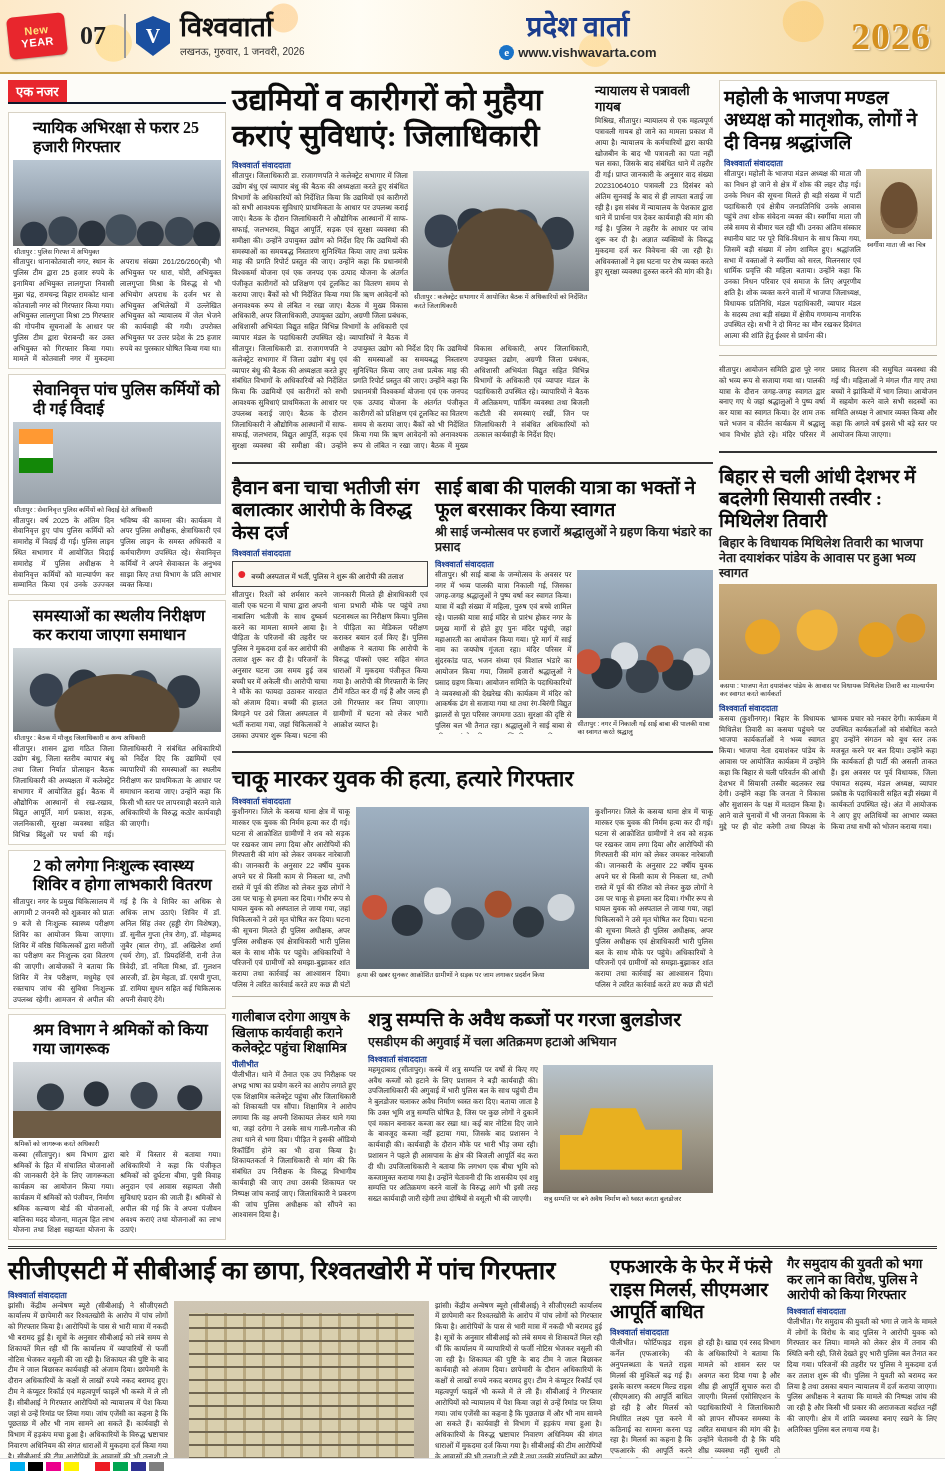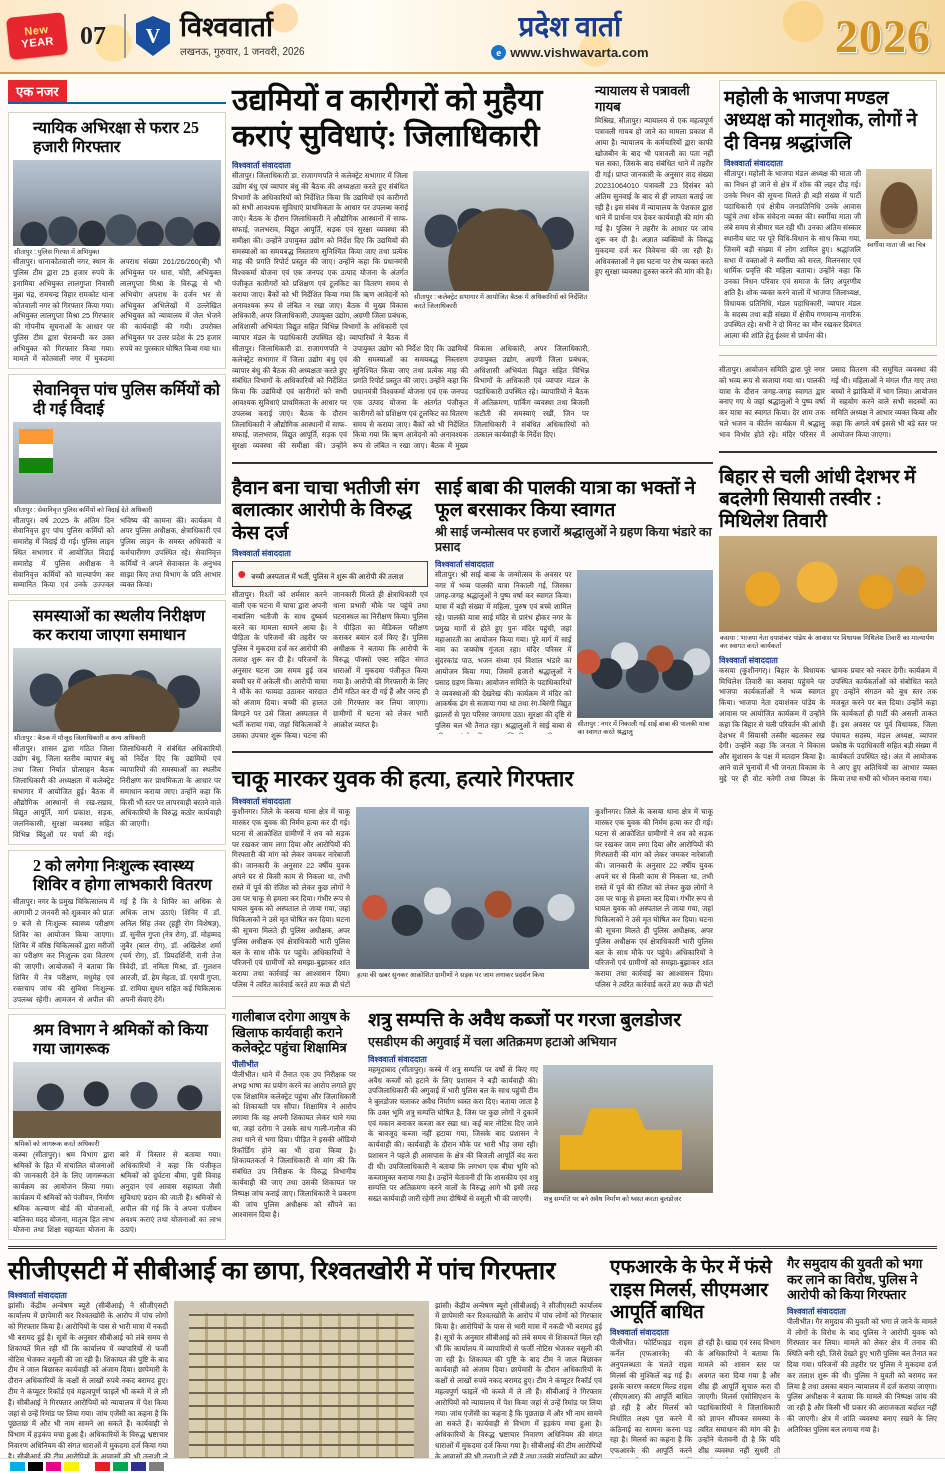--- a/index.html
+++ b/index.html
@@ -89,21 +89,21 @@
     display:flex; align-items:center; justify-content:center; gap:4px;
   }
   .e-dot {
     width:15px;height:15px;border-radius:50%;background:#1a73c8;color:#fff;
     font-size:11px;display:inline-flex;align-items:center;justify-content:center;
     font-family:"Liberation Serif",serif;
   }
   .year-2026 {
     position:relative;
     font-family:"Liberation Serif",serif;
-    font-size:46px; font-weight:bold;
+    font-size:38px; font-weight:bold;
     color:#d4901f;
     letter-spacing:1px;
     text-shadow: 1px 1px 0 #fff, 2px 2px 2px rgba(0,0,0,.25);
     padding-right:6px;
   }
 
   
   .content {
     display: grid;
     grid-template-columns: 218px 1fr 218px;
@@ -111,21 +111,21 @@
     padding: 6px 8px 0 8px;
   }
   .col { display:flex; flex-direction:column; gap:5px; }
 
   .box { border:1px solid #d8d2c4; background:#fff; padding:3px 4px; }
   .hl-label {
     background:#e8262d; color:#fff; font-weight:bold;
     font-size:13px; padding:2px 8px; display:inline-block;
     font-family:"Liberation Serif",serif;
   }
-  .hl-bar { border-bottom:2px solid #0369a1; margin-bottom:3px; }
+  .hl-bar { border-bottom:2px solid #0f172a; margin-bottom:3px; }
 
   h1.lead {
     font-family:"Liberation Serif", serif;
     font-size:30px; line-height:1.2; font-weight:bold;
     margin:2px 0 5px 0; color:#0d0d0d;
   }
   h2.hd {
     font-family:"Liberation Serif", serif;
     font-size:19px; line-height:1.18; font-weight:bold;
     margin:3px 0 3px 0; color:#0d0d0d;
@@ -527,20 +527,21 @@
       <div class="body-text cols2" style="max-height:230px">सीतापुर। आयोजन समिति द्वारा पूरे नगर को भव्य रूप से सजाया गया था। पालकी यात्रा के दौरान जगह-जगह स्वागत द्वार बनाए गए थे जहां श्रद्धालुओं ने पुष्प वर्षा कर यात्रा का स्वागत किया।
 
 देर शाम तक चले भजन व कीर्तन कार्यक्रम में श्रद्धालु भाव विभोर होते रहे। मंदिर परिसर में प्रसाद वितरण की समुचित व्यवस्था की गई थी। महिलाओं ने मंगल गीत गाए तथा बच्चों ने झांकियों में भाग लिया।
 
 आयोजन में सहयोग करने वाले सभी सदस्यों का समिति अध्यक्ष ने आभार व्यक्त किया और कहा कि अगले वर्ष इससे भी बड़े स्तर पर आयोजन किया जाएगा।</div>
 
       <div class="rule-thick"></div>
 
       <div>
         <h2 class="hd">बिहार से चली आंधी देशभर में बदलेगी सियासी तस्वीर : मिथिलेश तिवारी</h2>
+        <h3 class="sub">बिहार के विधायक मिथिलेश तिवारी का भाजपा नेता दयाशंकर पांडेय के आवास पर हुआ भव्य स्वागत</h3>
         <div class="photo ph-garland" style="height:96px"></div>
         <div class="cap">कसया : भाजपा नेता दयाशंकर पांडेय के आवास पर विधायक मिथिलेश तिवारी का माल्यार्पण कर स्वागत करते कार्यकर्ता</div>
         <div class="byline">विश्ववार्ता संवाददाता</div>
         <div class="body-text cols2" style="max-height:290px">कसया (कुशीनगर)। बिहार के विधायक मिथिलेश तिवारी का कसया पहुंचने पर भाजपा कार्यकर्ताओं ने भव्य स्वागत किया। भाजपा नेता दयाशंकर पांडेय के आवास पर आयोजित कार्यक्रम में उन्होंने कहा कि बिहार से चली परिवर्तन की आंधी देशभर में सियासी तस्वीर बदलकर रख देगी।
 
 उन्होंने कहा कि जनता ने विकास और सुशासन के पक्ष में मतदान किया है। आने वाले चुनावों में भी जनता विकास के मुद्दे पर ही वोट करेगी तथा विपक्ष के भ्रामक प्रचार को नकार देगी।
 
 कार्यक्रम में उपस्थित कार्यकर्ताओं को संबोधित करते हुए उन्होंने संगठन को बूथ स्तर तक मजबूत करने पर बल दिया। उन्होंने कहा कि कार्यकर्ता ही पार्टी की असली ताकत हैं।
 
 इस अवसर पर पूर्व विधायक, जिला पंचायत सदस्य, मंडल अध्यक्ष, व्यापार प्रकोष्ठ के पदाधिकारी सहित बड़ी संख्या में कार्यकर्ता उपस्थित रहे। अंत में आयोजक ने आए हुए अतिथियों का आभार व्यक्त किया तथा सभी को भोजन कराया गया।</div>

